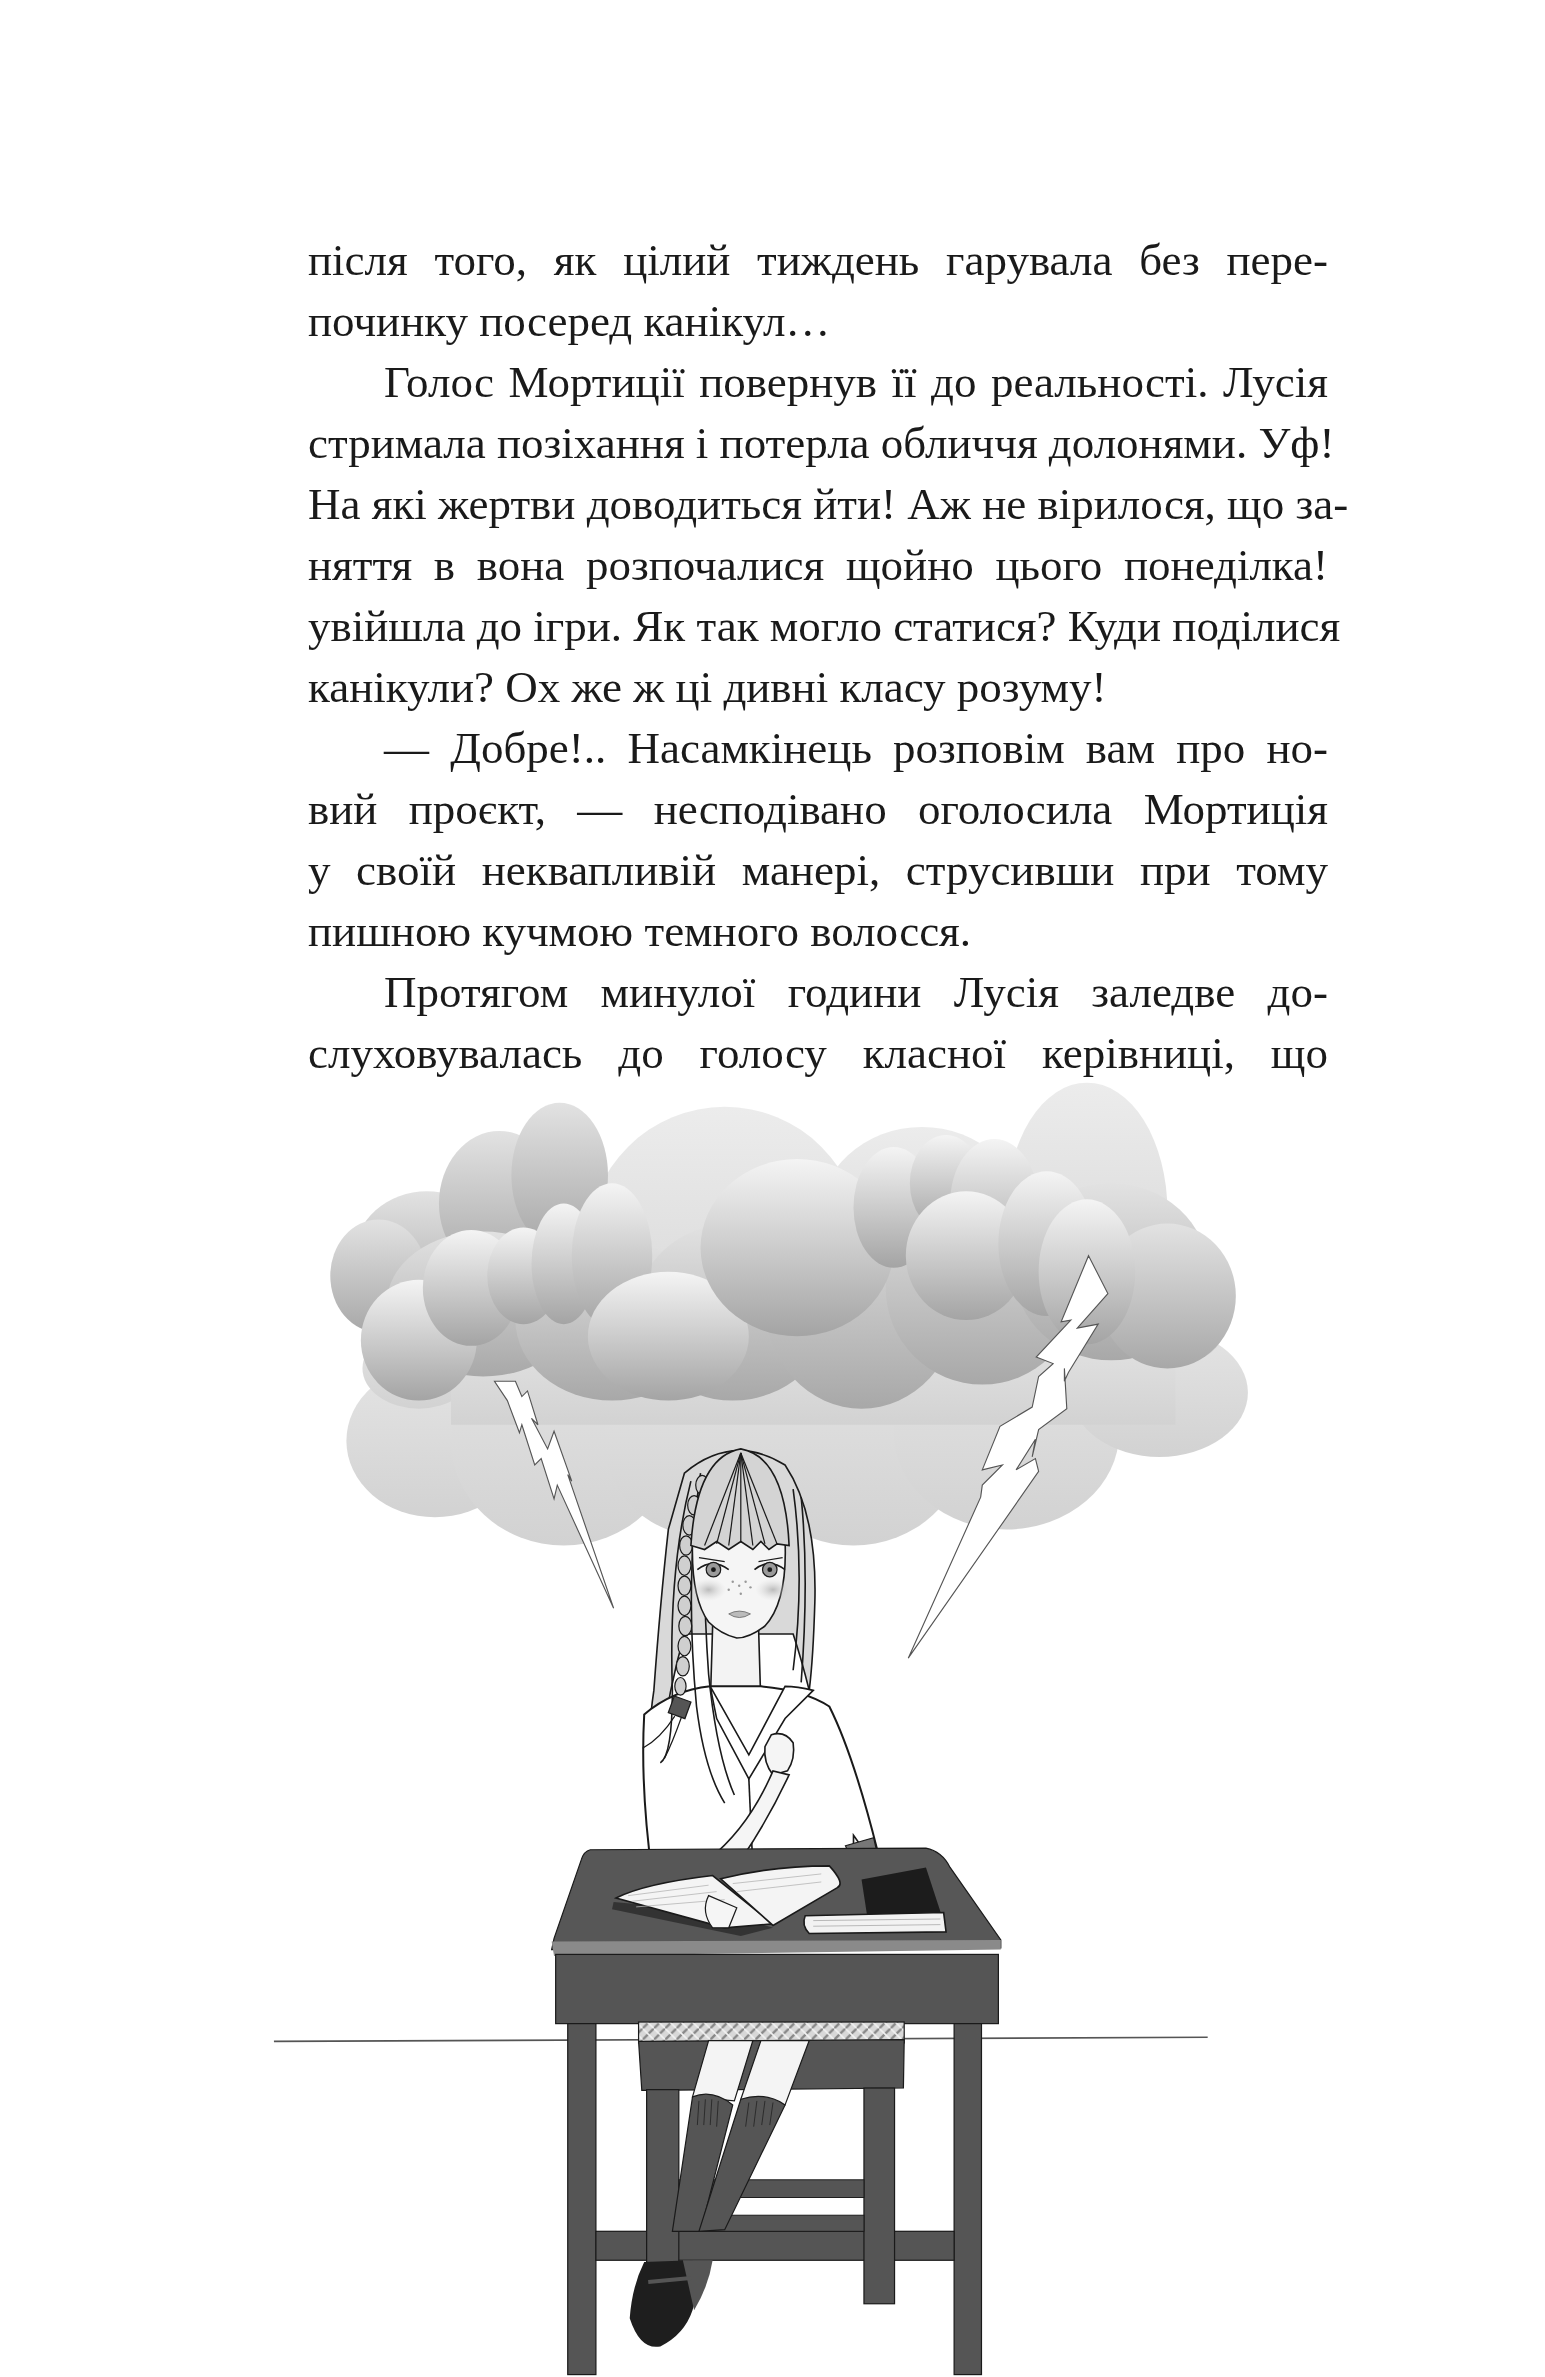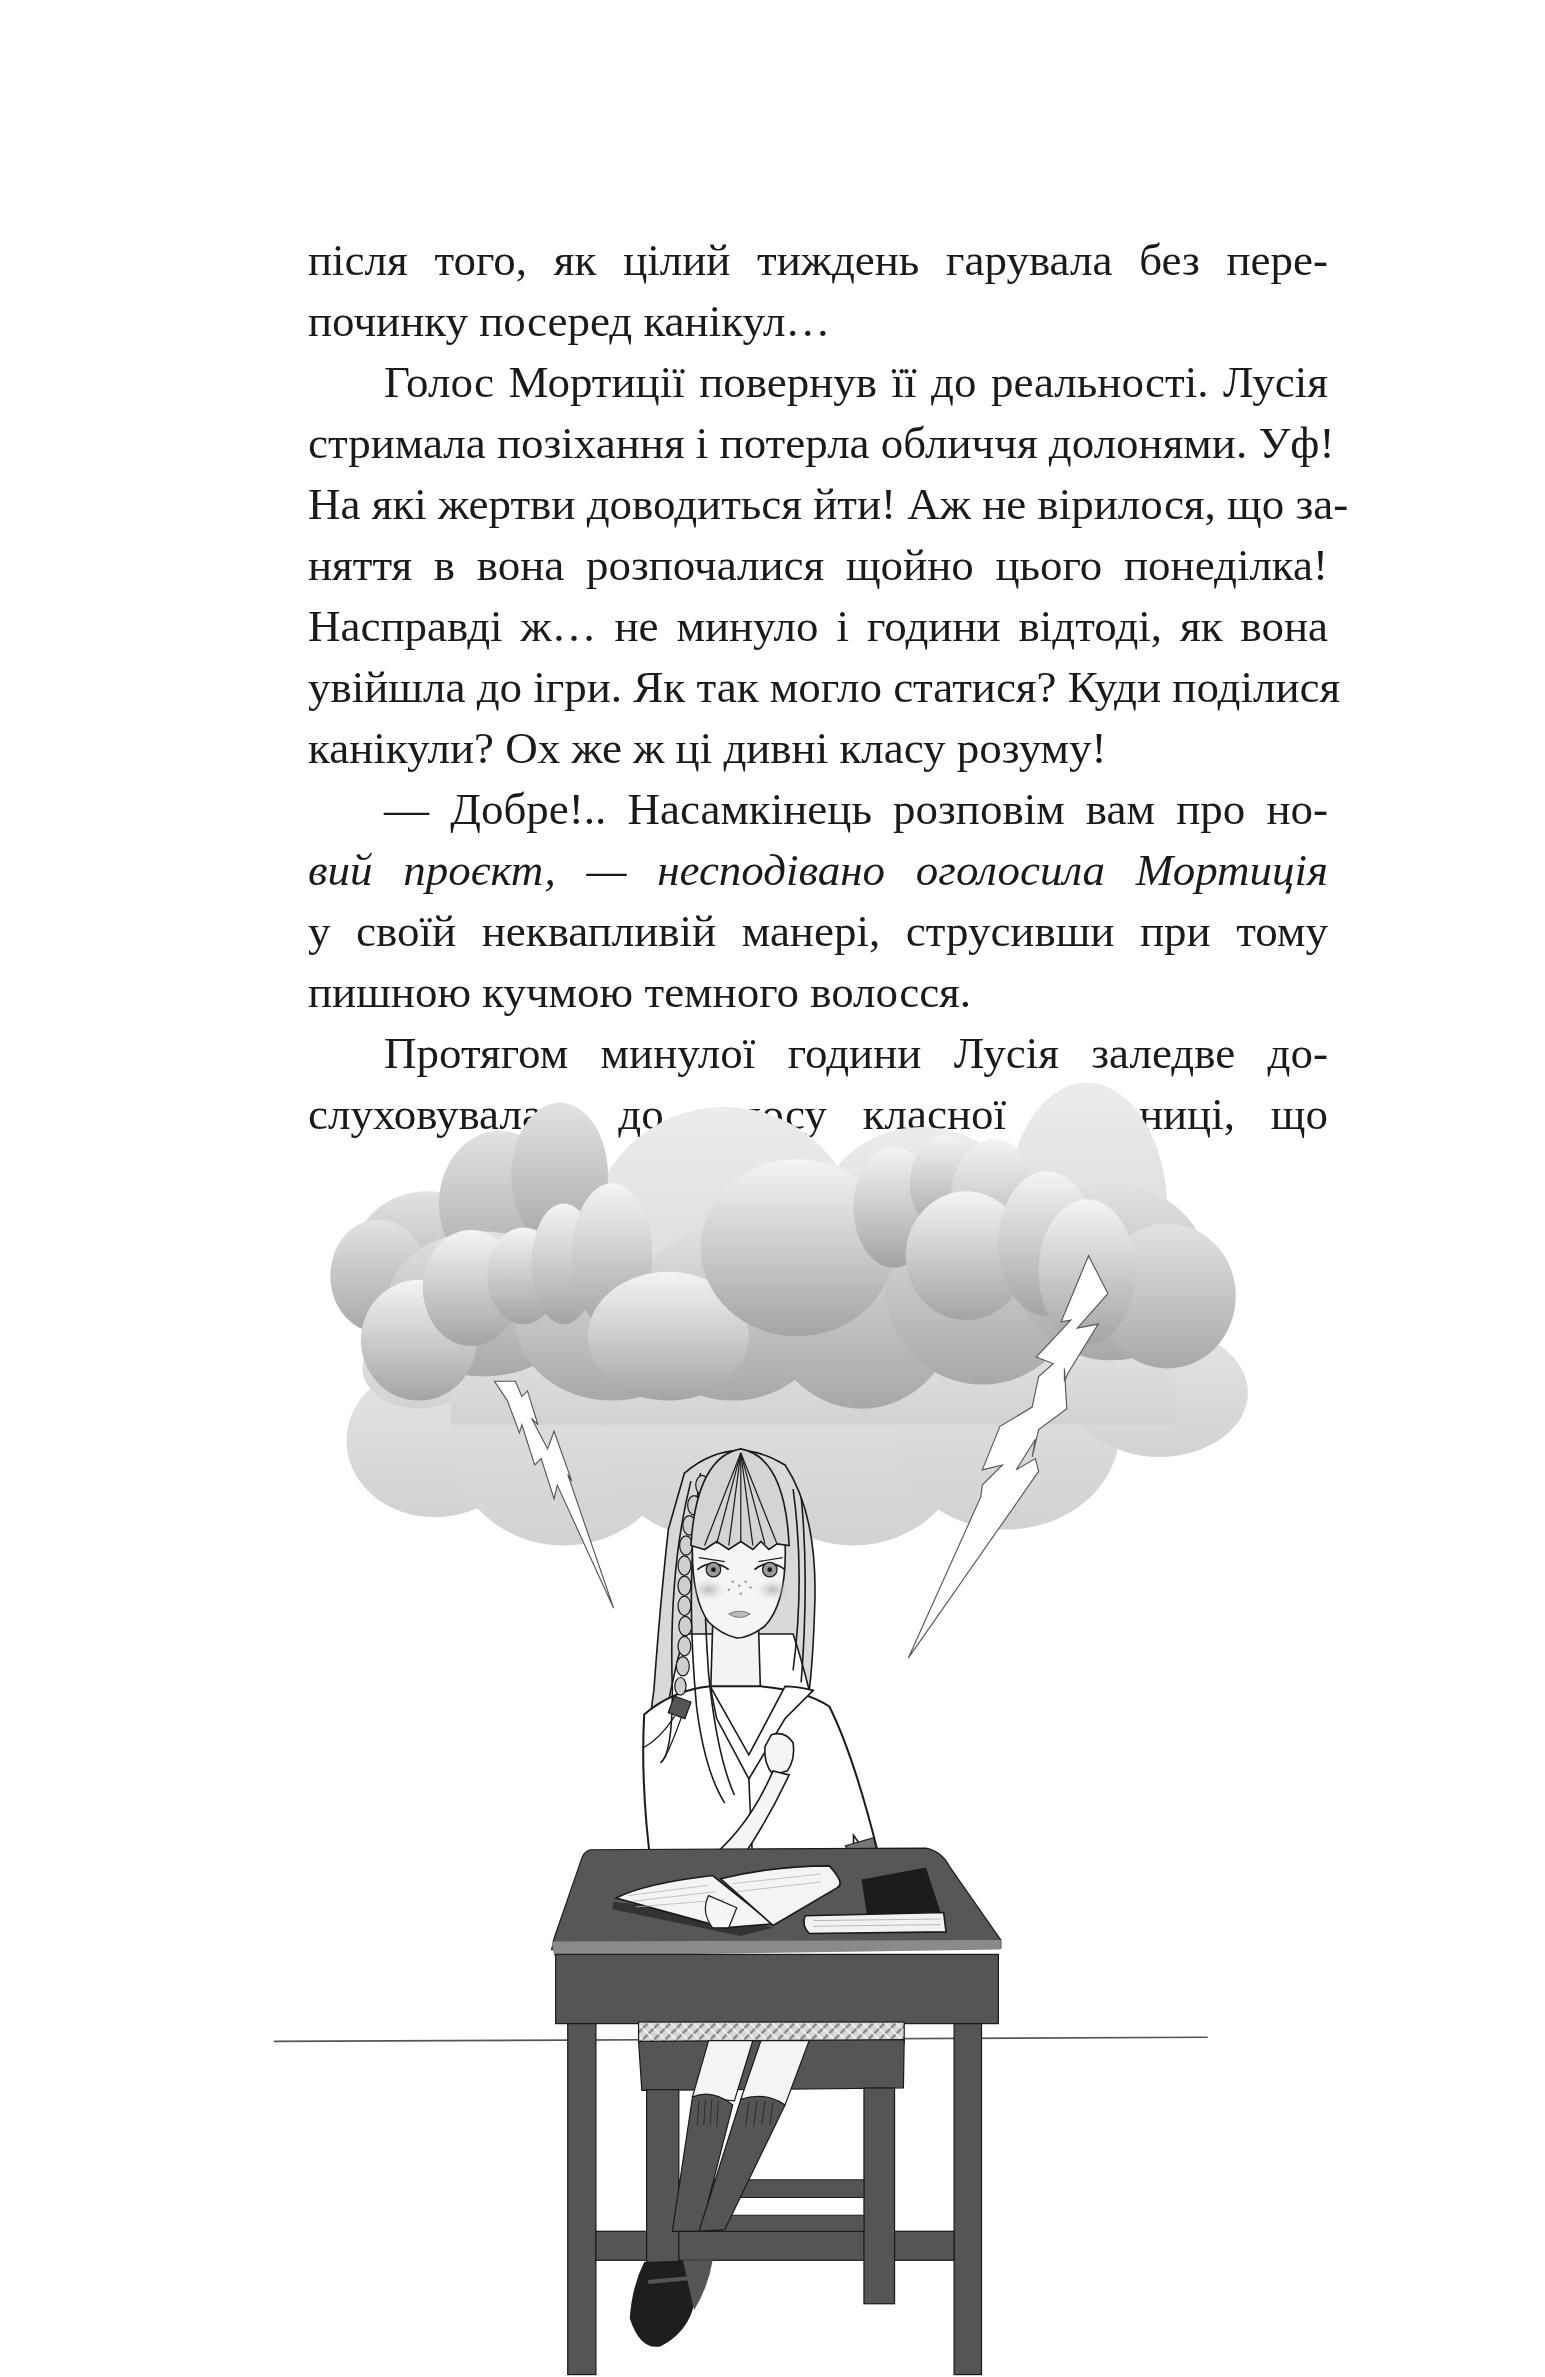--- a/index.html
+++ b/index.html
@@ -25,25 +25,24 @@
 
 <div class="page">
 
   <div class="text-block">
     <div class="line"><span style="white-space: nowrap; word-spacing: 0px;">після того, як цілий тиждень гарувала без пере-</span></div>
     <div class="line last"><span style="white-space: nowrap;">починку посеред канікул…</span></div>
     <div class="line indent"><span style="white-space: nowrap; word-spacing: 0px;">Голос Мортиції повернув її до реальності. Лусія</span></div>
     <div class="line"><span style="white-space: nowrap; word-spacing: 0px;">стримала позіхання і потерла обличчя долонями. Уф!</span></div>
     <div class="line"><span style="white-space: nowrap; word-spacing: 0px;">На які жертви доводиться йти! Аж не вірилося, що за-</span></div>
     <div class="line"><span style="white-space: nowrap; word-spacing: 0px;">няття в вона розпочалися щойно цього понеділка!</span></div>
-    <div class="line"><span style="white-space: nowrap; word-spacing: 0px;">Насправді ж… не минуло і години відтоді, як вона</span></div>
     <div class="line"><span style="white-space: nowrap; word-spacing: 0px;">увійшла до ігри. Як так могло статися? Куди поділися</span></div>
     <div class="line last"><span style="white-space: nowrap;">канікули? Ох же ж ці дивні класу розуму!</span></div>
     <div class="line indent"><span style="white-space: nowrap; word-spacing: 0px;">— Добре!.. Насамкінець розповім вам про но-</span></div>
-    <div class="line"><span style="white-space: nowrap; word-spacing: 0px; font-style: italic;">вий проєкт, — несподівано оголосила Мортиція</span></div>
+    <div class="line"><span style="white-space: nowrap; word-spacing: 0px;">вий проєкт, — несподівано оголосила Мортиція</span></div>
     <div class="line"><span style="white-space: nowrap; word-spacing: 0px;">у своїй неквапливій манері, струсивши при тому</span></div>
     <div class="line last"><span style="white-space: nowrap;">пишною кучмою темного волосся.</span></div>
     <div class="line indent"><span style="white-space: nowrap; word-spacing: 0px;">Протягом минулої години Лусія заледве до-</span></div>
     <div class="line"><span style="white-space: nowrap; word-spacing: 0px;">слуховувалась до голосу класної керівниці, що</span></div>
   </div>
 
   <svg class="illustration" viewBox="0 0 1920 2953" width="1546" height="2377" xmlns="http://www.w3.org/2000/svg">
     <defs>
       <linearGradient id="gBack" x1="0" y1="0" x2="0" y2="1">
         <stop offset="0" stop-color="#ececec"></stop>

